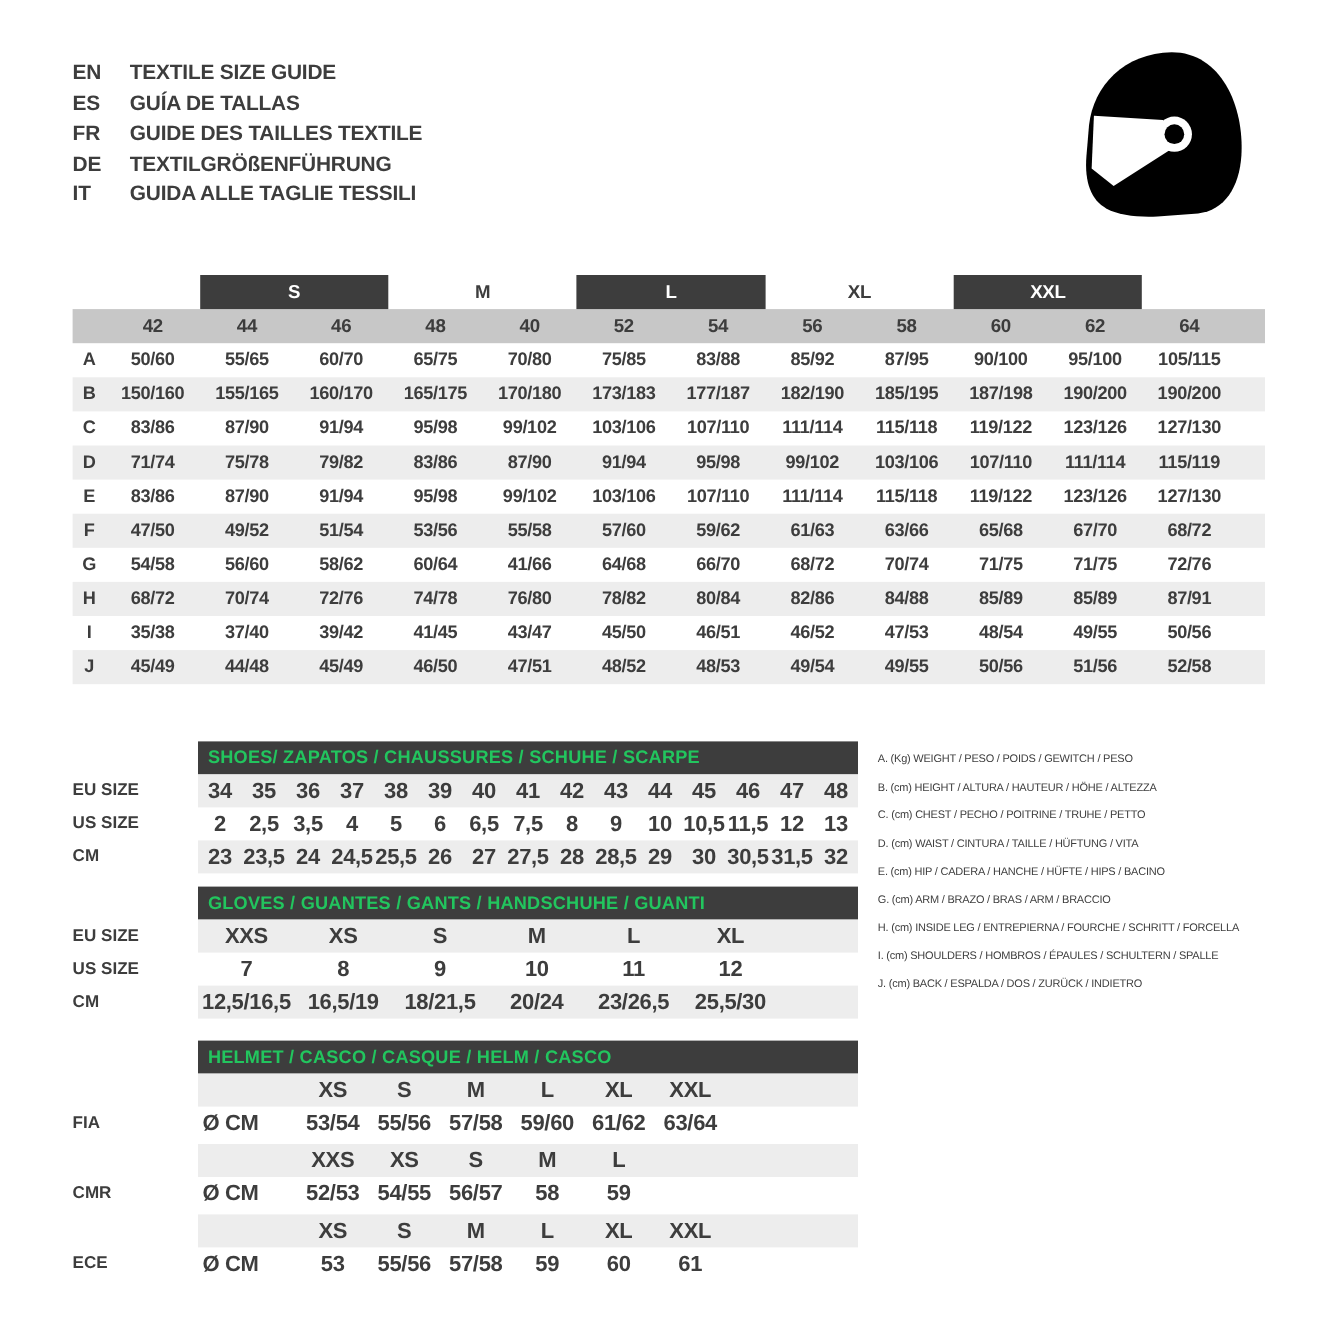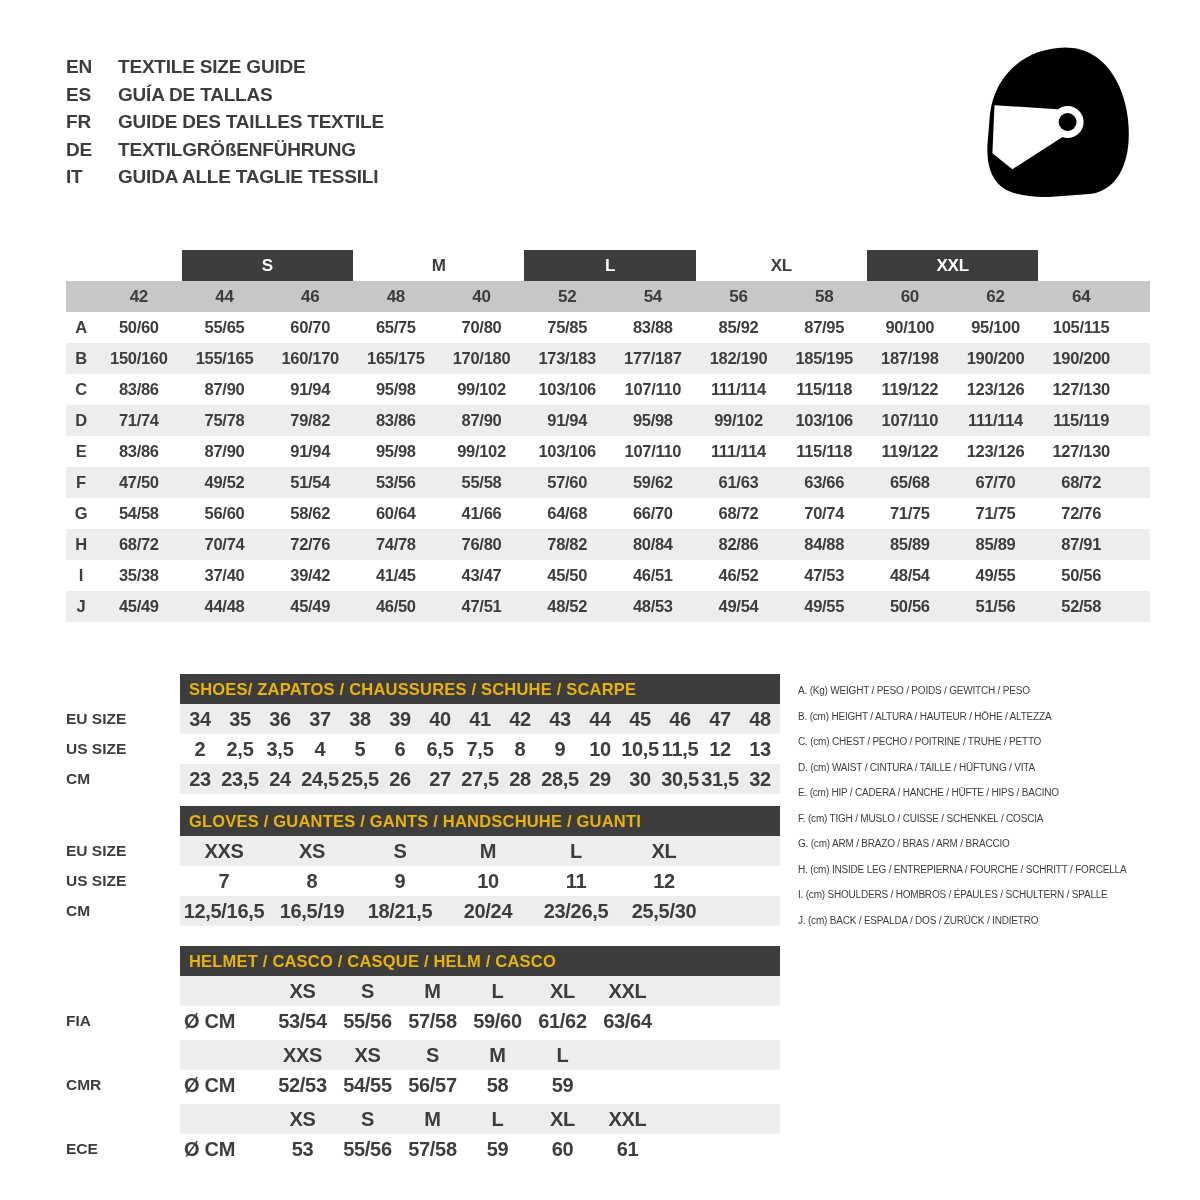--- a/index.html
+++ b/index.html
@@ -25,21 +25,21 @@
   .grp.filled{background:var(--dark);color:#fff;}
   .band-row{background:var(--band);}
   .data-row{font-size:16.5px;}
   #mainRows .data-row:nth-child(even){background:var(--stripe);}
   .row-letter{text-align:center;}
 
   
   .bottom{position:absolute;top:674px;left:66px;width:1084px;}
   .sheet-left{position:absolute;left:0;top:0;width:714px;}
   .sub{display:grid;grid-template-columns:114px 600px;}
-  .bar{background:var(--dark);color:#eab308;font-size:16.5px;font-weight:bold;height:30px;line-height:30px;padding-left:9px;letter-spacing:0.2px;white-space:nowrap;}
+  .bar{background:var(--dark);color:#22c55e;font-size:16.5px;font-weight:bold;height:30px;line-height:30px;padding-left:9px;letter-spacing:0.2px;white-space:nowrap;}
   .rlabel{font-size:15.5px;font-weight:bold;line-height:30px;height:30px;}
   .vals{display:grid;height:30px;align-items:center;text-align:center;font-size:20px;font-weight:bold;letter-spacing:-0.3px;}
   .vals.stripe{background:var(--stripe);}
   .cols15{grid-template-columns:repeat(15,1fr);}
   .cols6{grid-template-columns:repeat(6,88px) 1fr;}
   .colsHelmet{grid-template-columns:90px repeat(6,65px) 1fr;}
   .colsHelmet .unit{text-align:left;padding-left:4px;}
   .mt12{margin-top:12px;}
   .mt20{margin-top:20px;}
   .sec-gap{height:4px;grid-column:1 / -1;}
@@ -427,21 +427,20 @@
         </div>
 
     </div>
 
     <div class="legend" id="legendList">
         <div>A. (Kg) WEIGHT / PESO / POIDS / GEWITCH / PESO</div>
         <div>B. (cm) HEIGHT / ALTURA / HAUTEUR / HÖHE / ALTEZZA</div>
         <div>C. (cm) CHEST / PECHO / POITRINE / TRUHE / PETTO</div>
         <div>D. (cm) WAIST / CINTURA / TAILLE / HÜFTUNG / VITA</div>
         <div>E. (cm) HIP / CADERA / HANCHE / HÜFTE / HIPS / BACINO</div>
-        <div>F. (cm) TIGH / MUSLO / CUISSE / SCHENKEL / COSCIA</div>
         <div>G. (cm) ARM / BRAZO / BRAS / ARM / BRACCIO</div>
         <div>H. (cm) INSIDE LEG / ENTREPIERNA / FOURCHE / SCHRITT / FORCELLA</div>
         <div>I. (cm) SHOULDERS / HOMBROS / ÉPAULES / SCHULTERN / SPALLE</div>
         <div>J. (cm) BACK / ESPALDA / DOS / ZURÜCK / INDIETRO</div>
       </div>
   </div>
 
 </div>
 
 </body></html>

